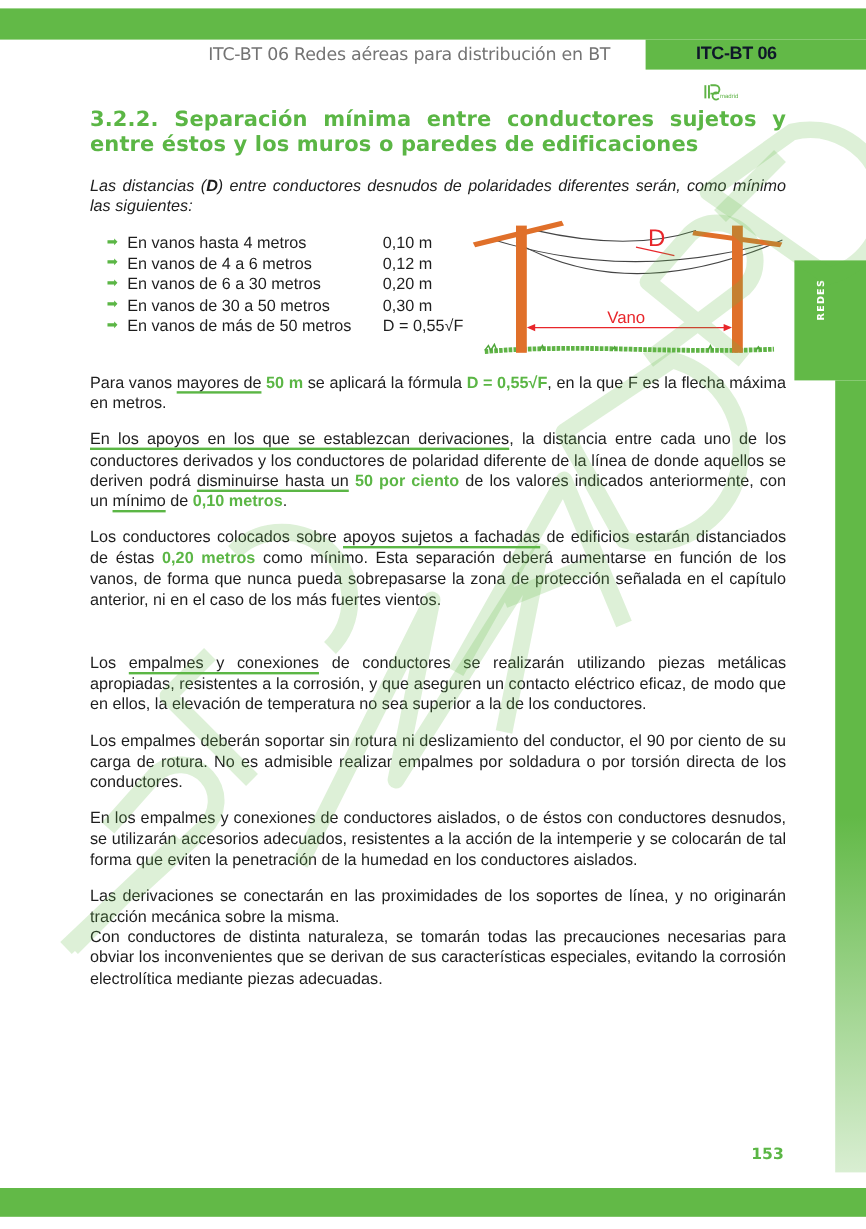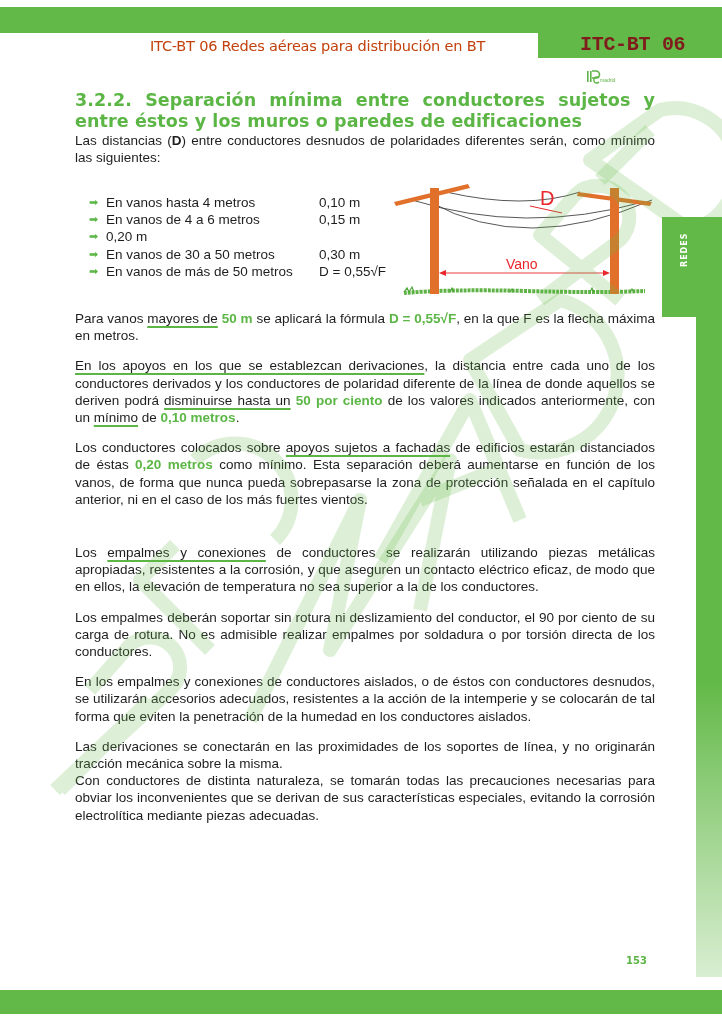--- a/index.html
+++ b/index.html
@@ -1,33 +1,33 @@
 <!DOCTYPE html>
 <html><head>
 <meta charset="utf-8">
 <style>
   html, body { margin:0; padding:0; }
   body { width:722px; height:1024px; background:#ffffff; position:relative; overflow:hidden;
          font-family:"Liberation Sans", sans-serif; color:#1e1e1e; }
   .top-bar { position:absolute; left:0; top:7px; width:722px; height:26px; background:#62b947; }
-  .running-title { position:absolute; left:150px; top:38px; width:382px; text-align:left;
-         font-family:"DejaVu Sans", sans-serif; font-weight:normal; font-size:14.5px; color:#c2410c;
+  .running-title { position:absolute; left:150px; top:38px; width:382px; text-align:center;
+         font-family:"DejaVu Sans", sans-serif; font-weight:normal; font-size:14.5px; color:#737373;
          letter-spacing:-0.2px; }
   .code-tab { position:absolute; left:538px; top:33px; width:184px; height:25px; background:#62b947; }
-  .code-tab span { position:absolute; left:42px; top:0px; font-family:Liberation Mono, monospace;
-         font-weight:bold; font-size:20px; color:#7f1d1d; letter-spacing:-0.3px; line-height:23px; }
+  .code-tab span { position:absolute; left:42px; top:0px; font-family:Liberation Sans, sans-serif;
+         font-weight:bold; font-size:15px; color:#0f172a; letter-spacing:-0.3px; line-height:23px; }
   .logo { position:absolute; left:585px; top:68px; width:40px; height:18px; }
   .side-tab { position:absolute; left:662px; top:217px; width:60px; height:100px; background:#62b947; }
   .side-tab span { position:absolute; left:18px; top:50px; transform:rotate(-90deg); transform-origin:left top;
          font-family:"DejaVu Sans", sans-serif; font-weight:bold; font-size:8px; color:#fff; letter-spacing:1px; }
   .side-bar { position:absolute; left:696px; top:317px; width:26px; height:660px;
          background:linear-gradient(to bottom, #62b947 0%, #62b947 55%, #d9eed2 100%); }
   .bottom-bar { position:absolute; left:0; top:990px; width:722px; height:24px; background:#62b947; }
   .page-number { position:absolute; left:626px; top:955px; font-family:"DejaVu Sans", sans-serif;
-         font-weight:bold; font-size:10px; color:#5bb645; }
+         font-weight:bold; font-size:13px; color:#5bb645; }
   .content { position:absolute; left:75px; top:90px; width:580px; }
   h2 { margin:0; font-family:"DejaVu Sans", sans-serif; font-weight:bold; color:#5bb645;
        font-size:17.5px; line-height:21px; text-align:justify; text-align-last:left; letter-spacing:0.1px; }
   p { margin:0; font-size:13.5px; line-height:17.2px; text-align:justify; color:#1e1e1e; }
   .hl { color:#5bb645; font-weight:bold;margin-top:48px; }
   .ul { text-decoration:underline; text-decoration-color:#5bb645; text-decoration-thickness:2px; text-underline-offset:3px; }
   .list { position:absolute; left:89px; top:194px; }
   .list-item { display:flex; font-size:13.5px; line-height:17.2px; height:17.2px; }
   .list-item .arrow { width:17px; color:#5bb645; font-size:11px; line-height:17px; }
   .list-item .label { width:213px; }
@@ -50,36 +50,37 @@
   <text x="15" y="14" font-size="5" fill="#5fb346" font-family="Liberation Sans, sans-serif">madrid</text>
 </svg>
 
 <div class="side-tab">
     <span>REDES</span>
   </div>
 <div class="side-bar"></div>
 
 <div class="content">
   <h2>3.2.2. Separación mínima entre conductores sujetos y entre éstos y los muros o paredes de edificaciones</h2>
-  <p style=""><span>Las distancias (</span><b>D</b><span>) entre conductores desnudos de polaridades diferentes serán, como mínimo las siguientes:</span></p>
+  <p style="margin-top:14px;font-style:italic;"><span>Las distancias (</span><b>D</b><span>) entre conductores desnudos de polaridades diferentes serán, como mínimo las siguientes:</span></p>
 </div>
 
 <div class="list">
   <div class="list-item">
       <span class="arrow">➡</span>
       <span class="label">En vanos hasta 4 metros</span>
       <span>0,10 m</span>
     </div>
   <div class="list-item">
       <span class="arrow">➡</span>
       <span class="label">En vanos de 4 a 6 metros</span>
-      <span>0,15 m</span>
+      <span>0,12 m</span>
     </div>
   <div class="list-item">
       <span class="arrow">➡</span>
+      <span class="label">En vanos de 6 a 30 metros</span>
       <span>0,20 m</span>
     </div>
   <div class="list-item">
       <span class="arrow">➡</span>
       <span class="label">En vanos de 30 a 50 metros</span>
       <span>0,30 m</span>
     </div>
   <div class="list-item">
       <span class="arrow">➡</span>
       <span class="label">En vanos de más de 50 metros</span>

